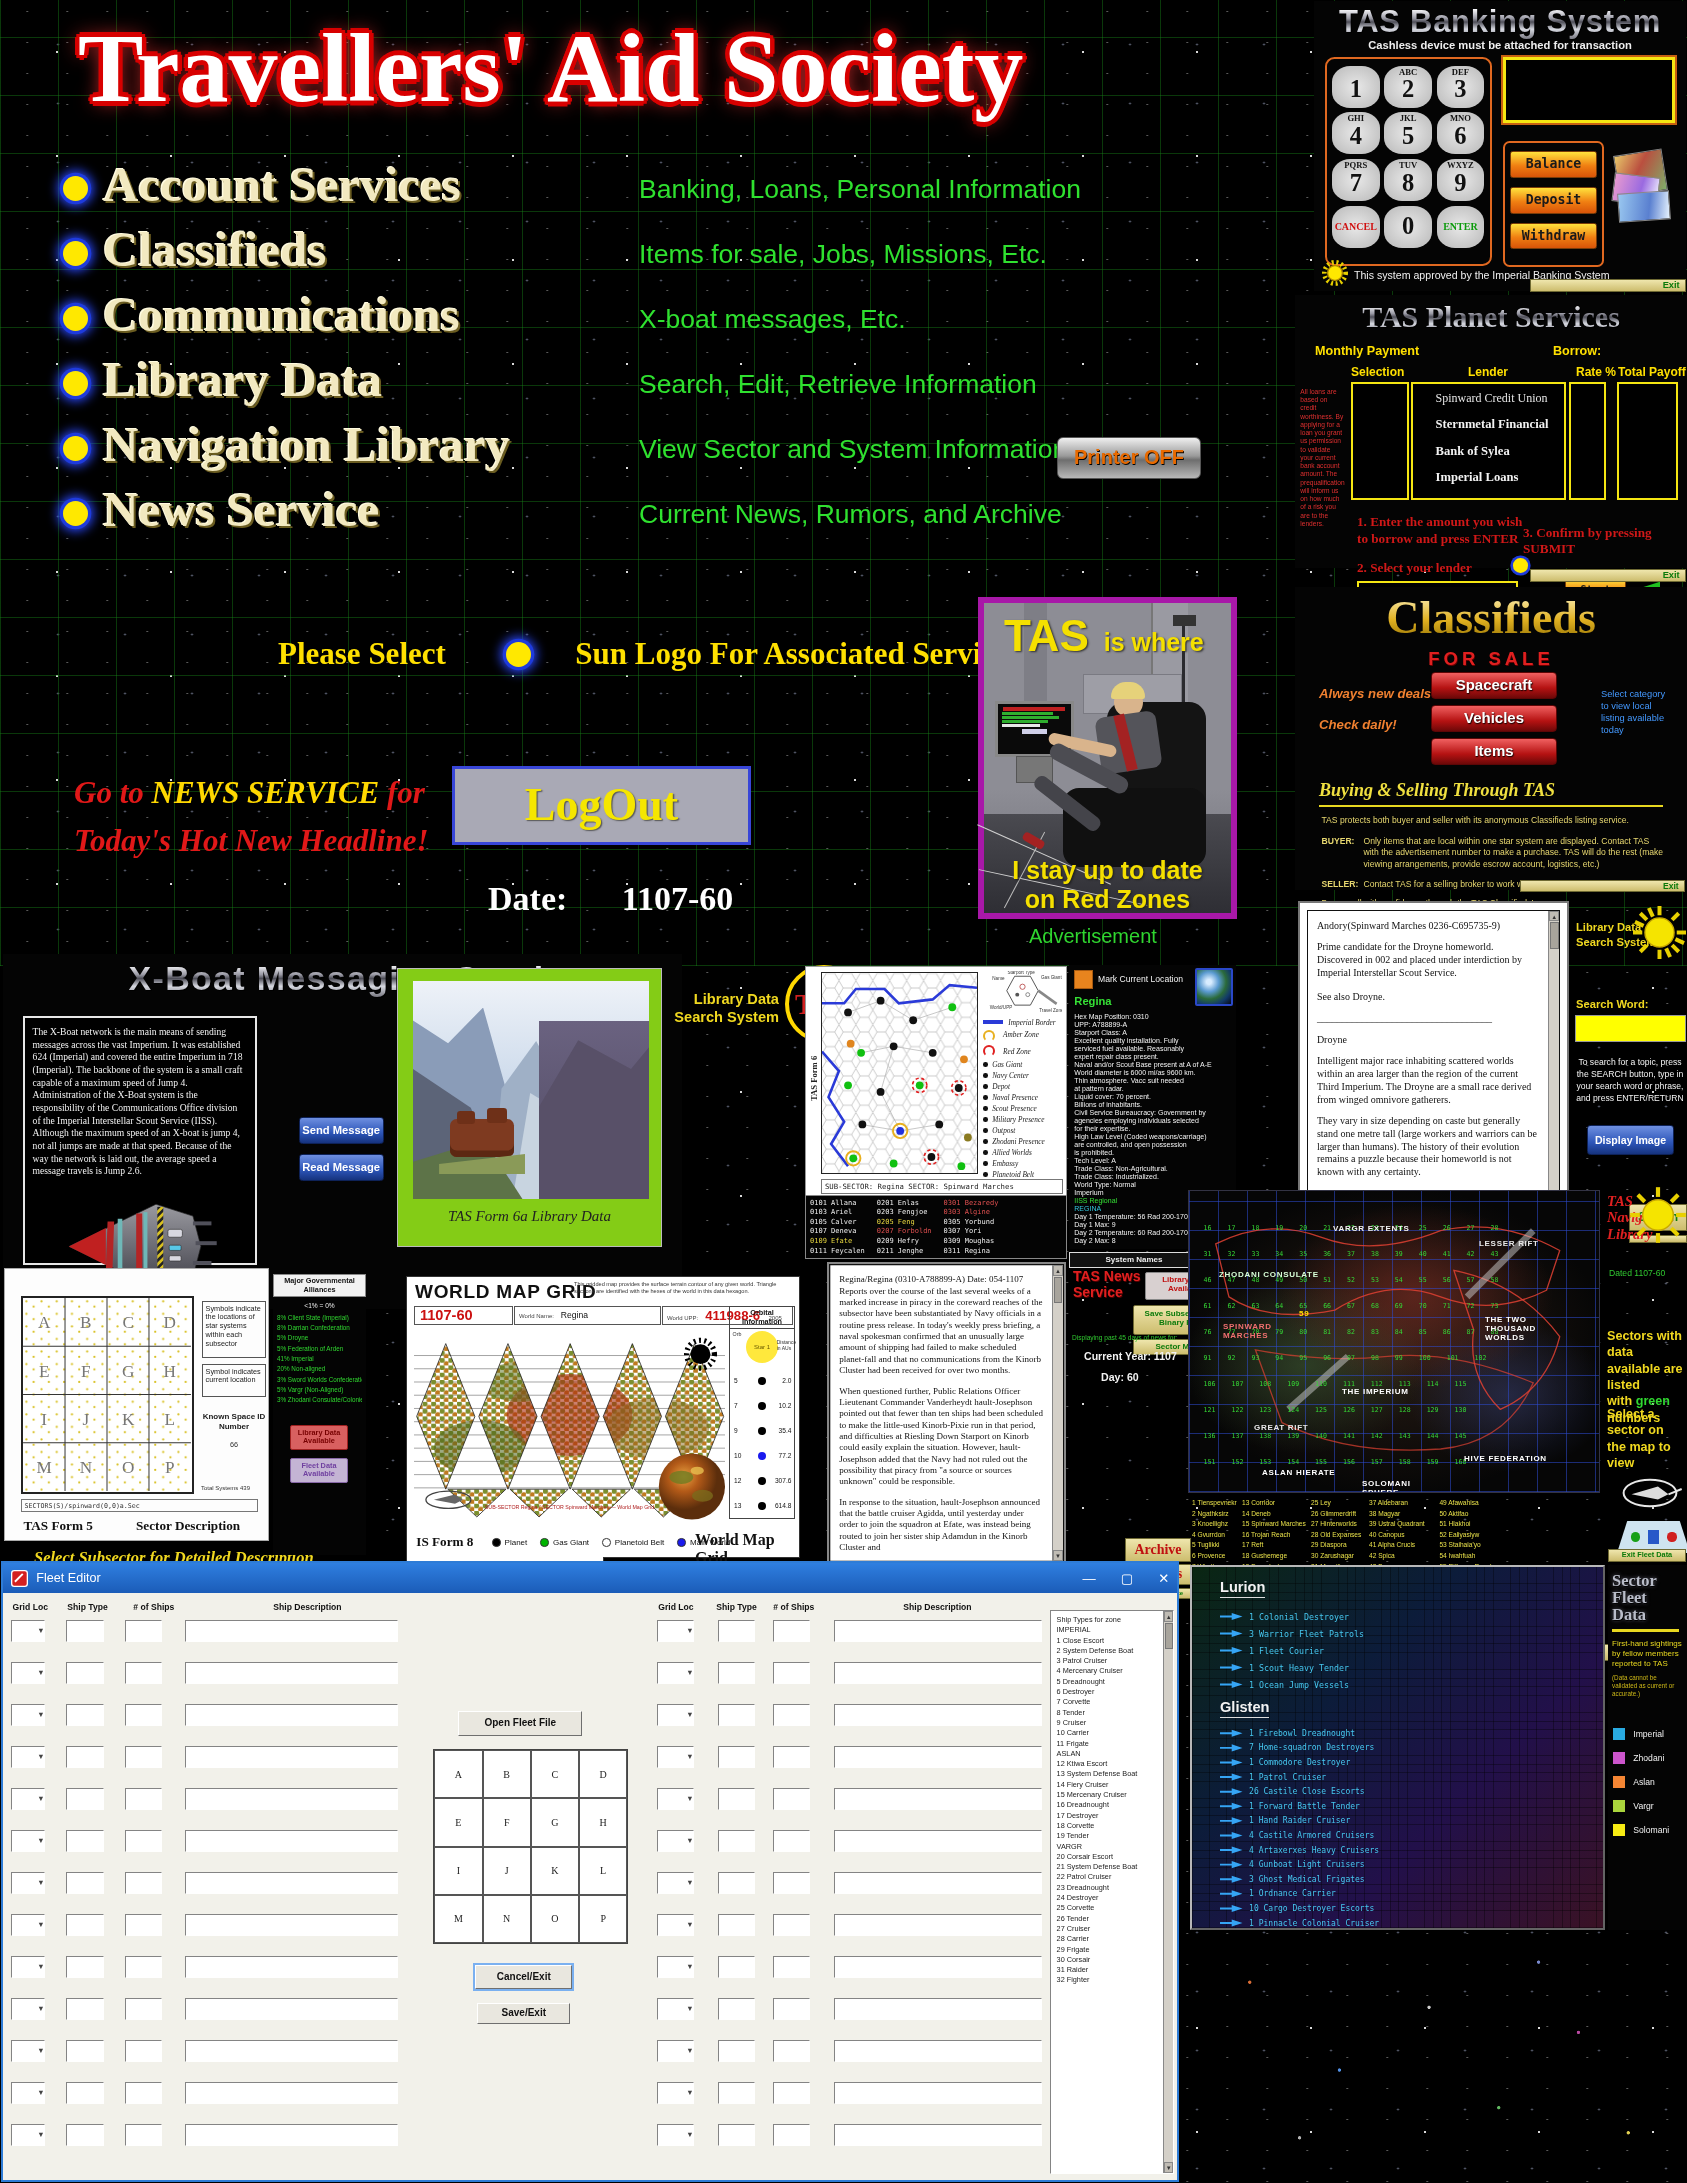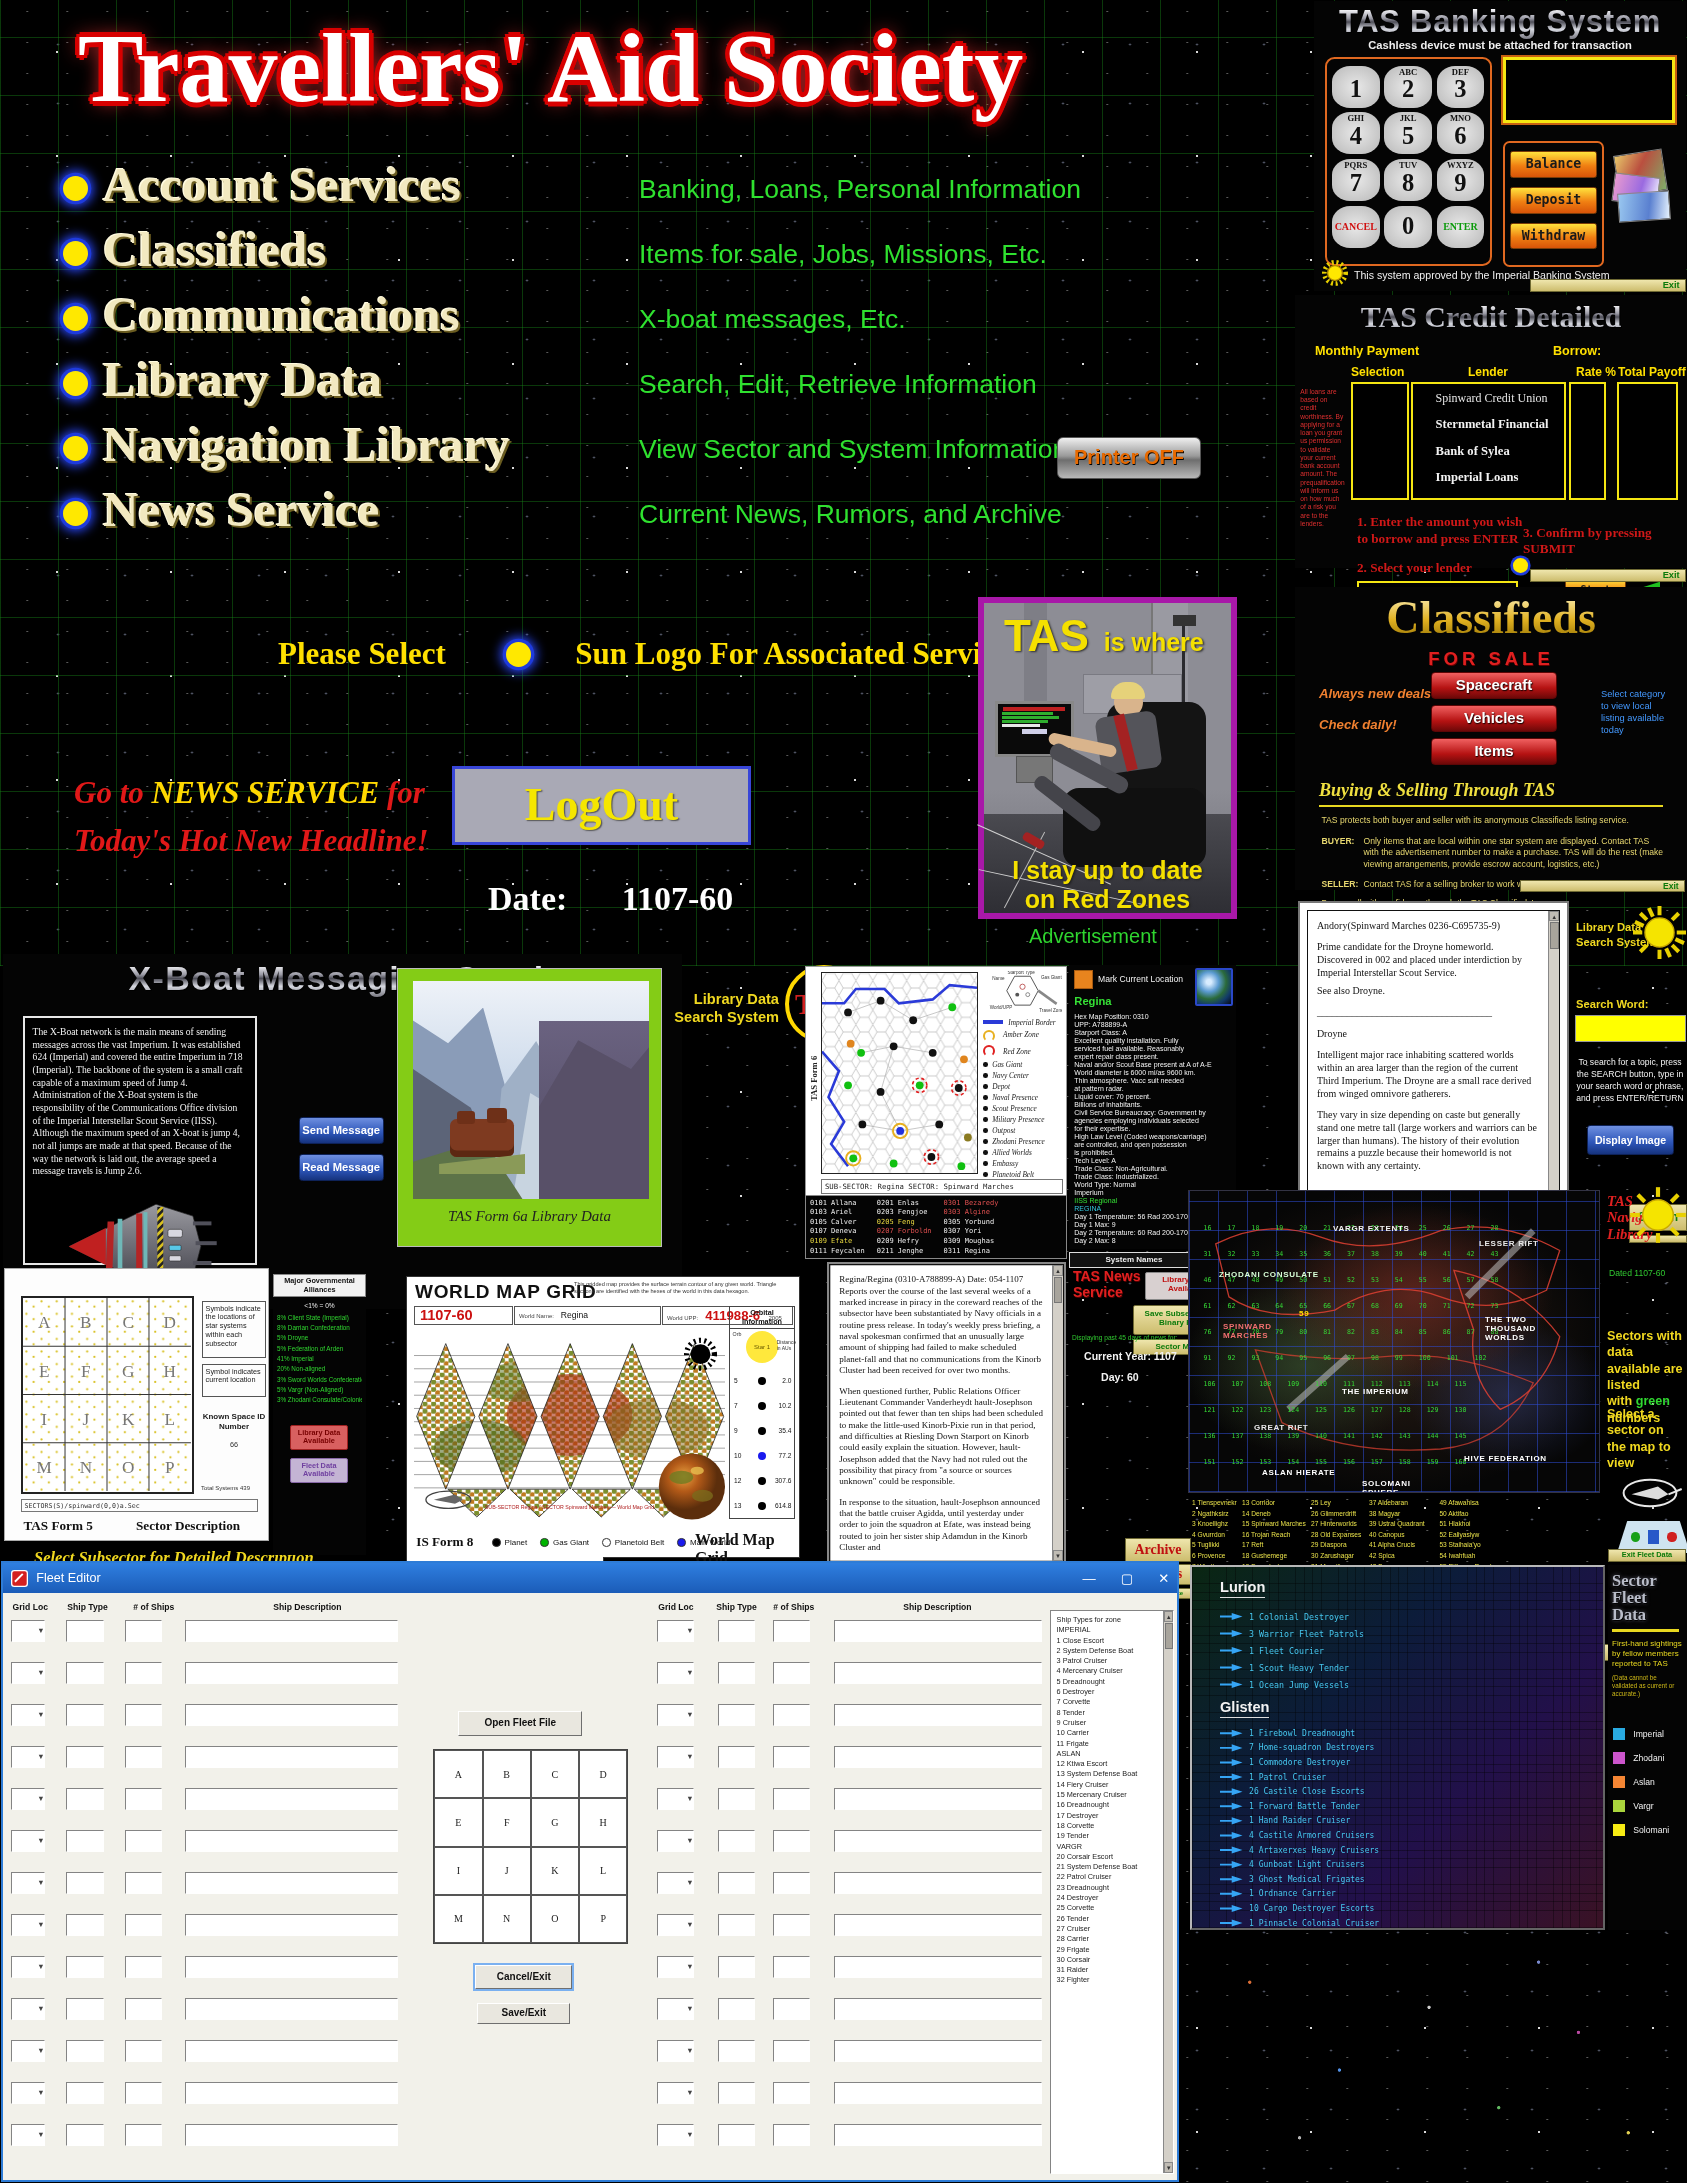--- a/index.html
+++ b/index.html
@@ -189,21 +189,21 @@
     </div>
     <svg class="abs" style="left:6.6px;bottom:4px" width="28" height="28" viewBox="0 0 42 42">
       <circle cx="21" cy="21" r="11" fill="#ffe800" stroke="#b89000" stroke-width="2"></circle>
       <circle cx="21" cy="21" r="16" fill="none" stroke="#e8d000" stroke-width="7" stroke-dasharray="3 4"></circle>
     </svg>
     <div class="abs" style="left:40px;bottom:10.6px;font-size:10.6px;color:#f0f0f0">This system approved by the Imperial Banking System</div>
   </div>
   <div class="abs tanbar" style="left:1530px;top:279px;width:156px;height:13.2px;font-size:9.3px;text-align:right;padding-right:5.3px">Exit</div>
 
   <div class="abs blk" style="left:1295px;top:295px;width:392px;height:273px">
-    <div class="metal serif" style="position:absolute;left:0;top:5.3px;width:100%;text-align:center;font-size:30px">TAS Credit Detailed</div>
+    <div class="metal serif" style="position:absolute;left:0;top:5.3px;width:100%;text-align:center;font-size:30px">TAS Planet Services</div>
     <div class="abs" style="left:20px;top:49px;font-size:12.6px;color:#ffe000;font-weight:bold">Monthly Payment</div>
     <div class="abs" style="left:258px;top:49px;font-size:12.6px;color:#ffe000;font-weight:bold">Borrow:</div>
     <div class="abs" style="left:56px;top:70px;font-size:12px;color:#ffe000;font-weight:bold">Selection</div>
     <div class="abs" style="left:173px;top:70px;font-size:12px;color:#ffe000;font-weight:bold">Lender</div>
     <div class="abs" style="left:281px;top:70px;font-size:12px;color:#ffe000;font-weight:bold">Rate %</div>
     <div class="abs" style="left:323px;top:70px;font-size:12px;color:#ffe000;font-weight:bold">Total Payoff</div>
     <div class="abs" style="left:5.3px;top:93px;width:44px;font-size:6.6px;color:#e03030;line-height:1.25">All loans are based on credit worthiness.  By applying for a loan you grant us permission to validate your current bank account amount.  The prequalification will inform us on how much of a risk you are to the lenders.</div>
     <div class="abs ybox" style="left:56px;top:87px;width:58px;height:118px;border-width:2.6px"></div>
     <div class="abs ybox" style="left:116px;top:87px;width:155px;height:118px;border-width:2.6px;padding:6.6px 0 0 22.5px">
 
@@ -534,21 +534,21 @@
   <div class="abs" style="left:1069px;top:1252px;width:130px;height:16px;background:#111;border:1.3px solid #ddd;color:#eee;font-size:8px;font-weight:bold;text-align:center;line-height:13.2px">System Names</div>
   <div class="abs pill" style="left:1145px;top:1272px;width:81px;height:28px;background:#d8d0d0;border:1.3px solid #888;color:#c01010;font-weight:bold;font-size:8px;padding-top:3.3px">Library Data Available</div>
   <div class="abs tanbar pill" style="left:1133px;top:1305px;width:93px;height:30px;font-size:8px;padding-top:4px;white-space:normal;text-align:center">Save Subsector to Binary File</div>
   <div class="abs tanbar" style="left:1133px;top:1339px;width:93px;height:16px;font-size:8px;text-align:center;line-height:13.2px">Sector Menu</div>
 
   <div class="abs" style="left:1298px;top:901px;width:271px;height:319px;background:#fff;border:2.6px solid #777;padding:6.6px">
     <div style="position:relative;width:100%;height:100%;border:1.3px solid #111;background:#fff;padding:9.3px 20px 9.3px 9.3px;overflow:hidden">
       <div>
 
       <p class="serif" style="font-size:10px;line-height:1.28;color:#111;margin-bottom:8.6px">Andory(Spinward Marches 0236-C695735-9)</p>
-          <p class="serif" style="font-size:10px;line-height:1.28;color:#111;margin-bottom:5px">Prime candidate for the Droyne homeworld. Discovered in 002 and placed under interdiction by Imperial Interstellar Scout Service.</p>
+          <p class="serif" style="font-size:10px;line-height:1.28;color:#111;margin-bottom:11px">Prime candidate for the Droyne homeworld. Discovered in 002 and placed under interdiction by Imperial Interstellar Scout Service.</p>
           <p class="serif" style="font-size:10px;line-height:1.28;color:#111;margin-bottom:9px">See also Droyne.</p>
           <p class="serif" style="font-size:10px;line-height:1.28;color:#111;margin-bottom:8.6px">___________________________________</p>
           <p class="serif" style="font-size:10px;line-height:1.28;color:#111;margin-bottom:8.6px">Droyne</p>
           <p class="serif" style="font-size:10px;line-height:1.28;color:#111;margin-bottom:8.6px">Intelligent major race inhabiting scattered worlds within an area larger than the region of the current Third Imperium. The Droyne are a small race derived from winged omnivore gatherers.</p>
           <p class="serif" style="font-size:10px;line-height:1.28;color:#111;margin-bottom:8.6px">They vary in size depending on caste but generally stand one metre tall (large workers and warriors can be larger than humans). The history of their evolution remains a puzzle because their homeworld is not known with any certainty.</p>
         </div>
       <div class="scroll">
           <span>▲</span>
           <i></i>
           <span style="position:absolute;bottom:0;left:0;right:0">▼</span>

